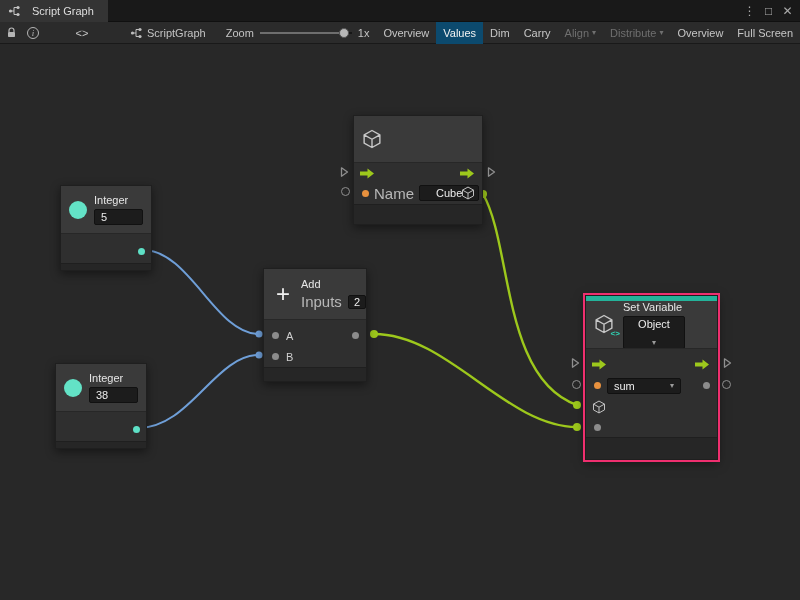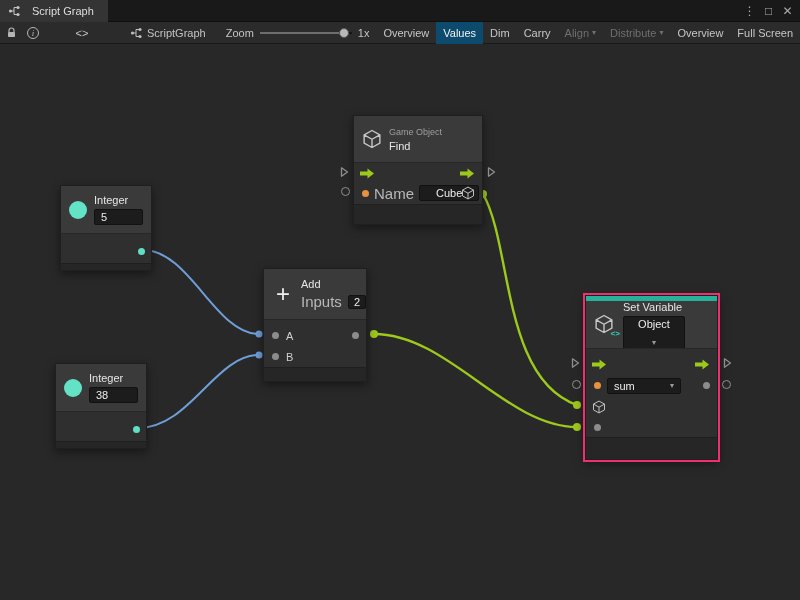--- a/index.html
+++ b/index.html
@@ -216,24 +216,20 @@
       </div>
     </div>
     <div class="n-foot" style="height:14px;"></div>
   </div>
 
   <div class="node" style="left:353px;top:71px;width:130px;">
     <div class="n-head" style="height:46px;">
       <svg width="20" height="20" viewBox="0 0 16 16">
         <path d="M8 1.2 L14.3 4.7 V11.3 L8 14.8 L1.7 11.3 V4.7 Z M1.7 4.7 L8 8.2 L14.3 4.7 M8 8.2 V14.8" fill="none" stroke="#c8c8c8" stroke-width="1.1" stroke-linejoin="round"></path>
       </svg>
-      <div class="col">
-        <span class="cat">Game Object</span>
-        <span class="n-title">Find</span>
-      </div>
     </div>
     <div class="n-body" style="height:42px;">
       <div class="p-row" style="height:20px;padding:0 6px;">
         <svg width="15" height="11" viewBox="0 0 15 11">
           <path d="M0 3.6 H7.5 V0.6 L14 5.5 L7.5 10.4 V7.4 H0 Z" fill="#9dc81c"></path>
         </svg>
         <svg class="abs-r" width="15" height="11" viewBox="0 0 15 11">
           <path d="M0 3.6 H7.5 V0.6 L14 5.5 L7.5 10.4 V7.4 H0 Z" fill="#9dc81c"></path>
         </svg>
       </div>

